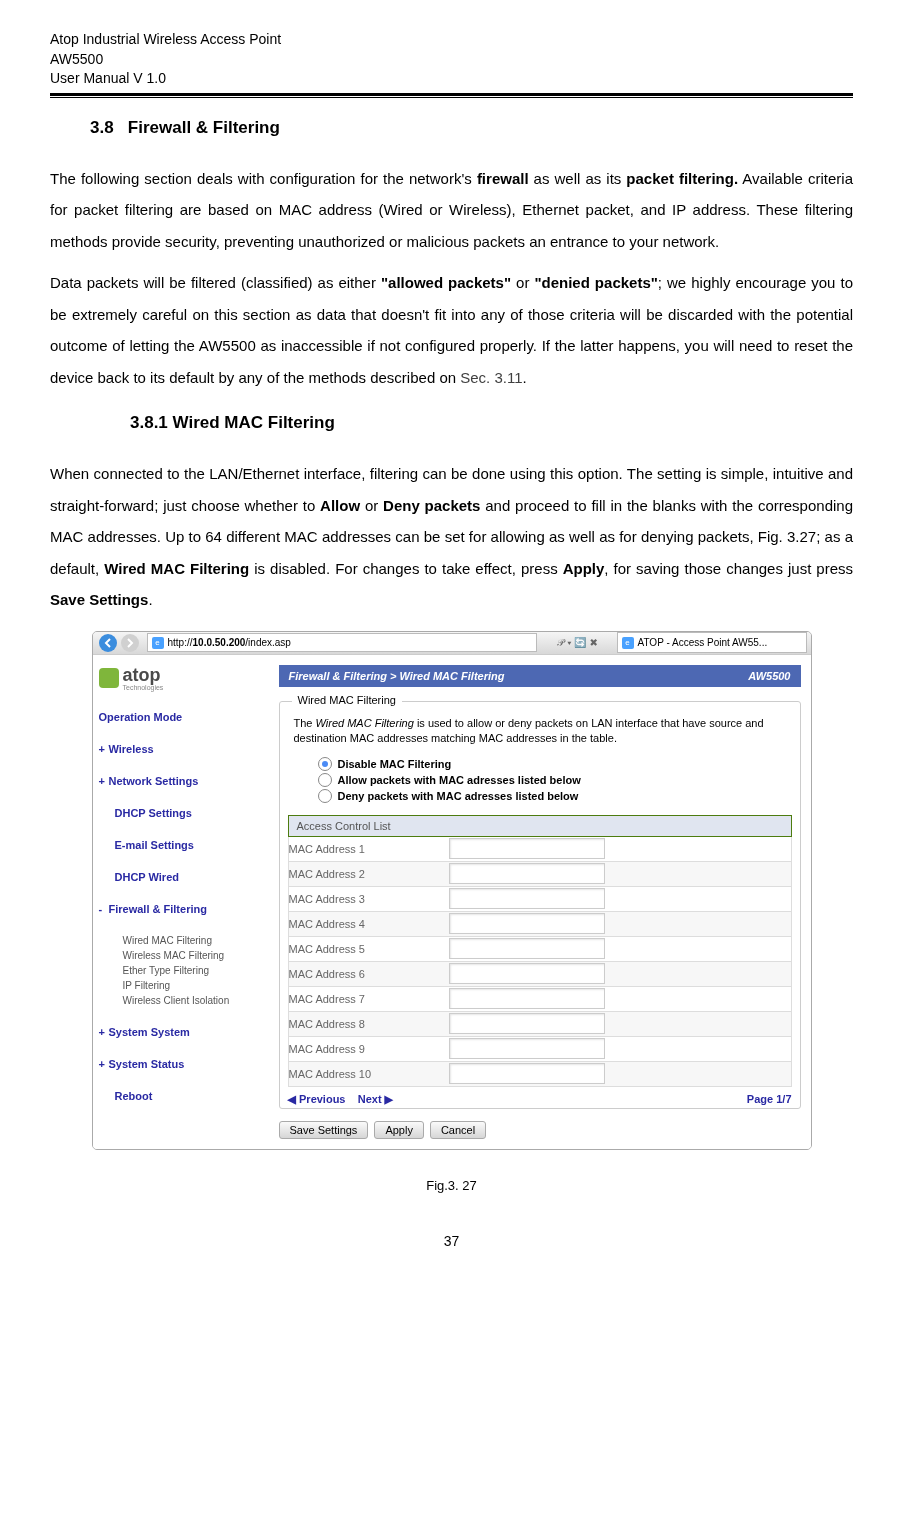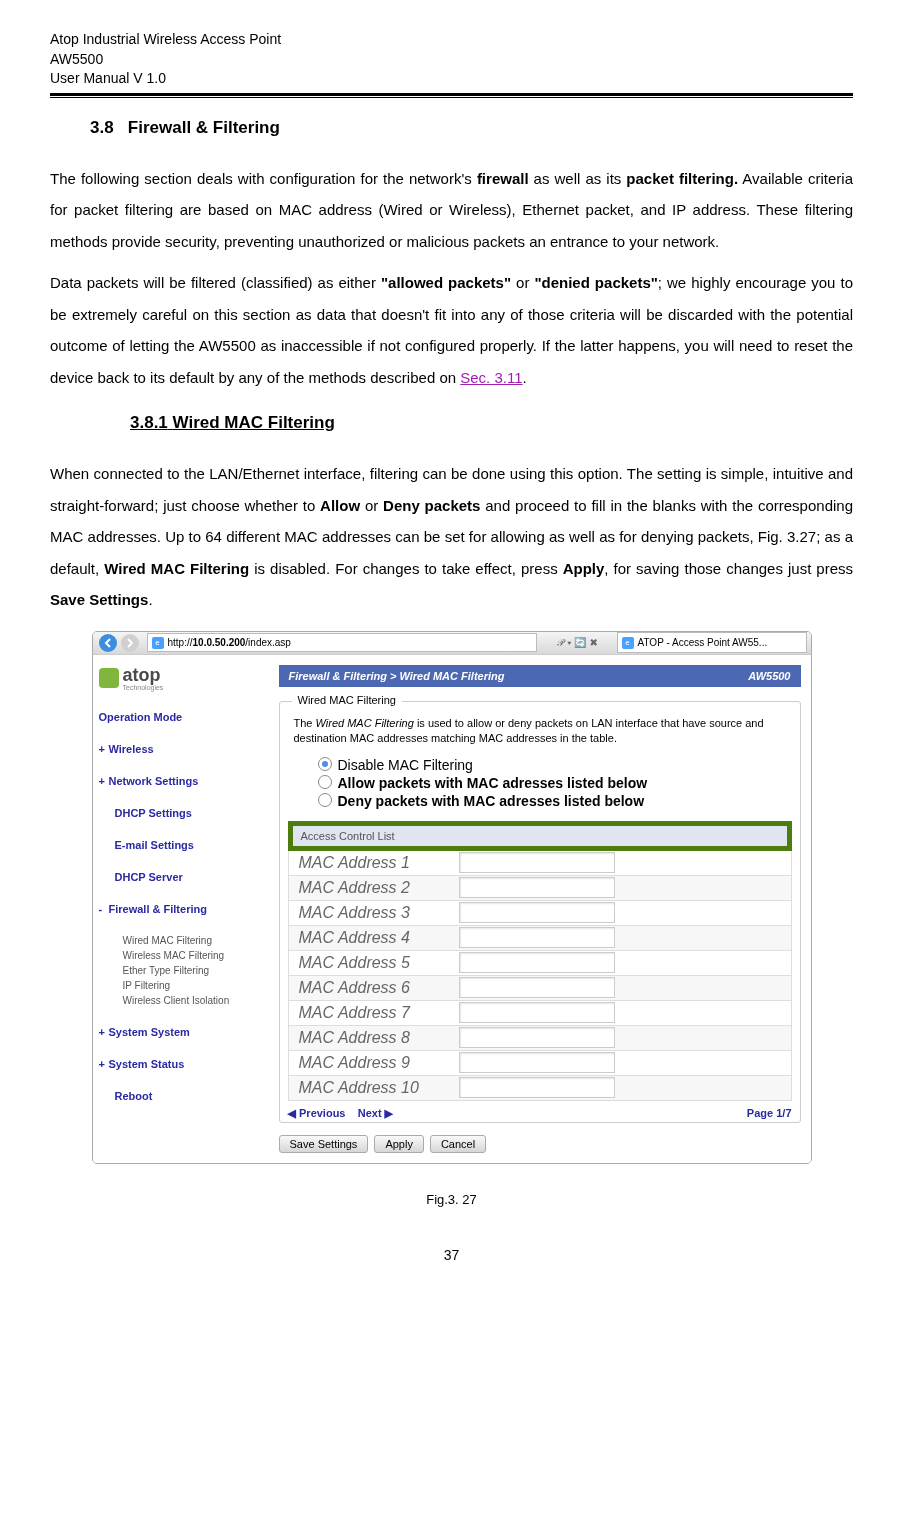--- a/index.html
+++ b/index.html
@@ -31,28 +31,26 @@
   font-weight: bold;
   margin: 10px 0 25px 40px;
 }
 .body-text {
   font-size: 15px;
   line-height: 2.1;
   text-align: justify;
   margin-bottom: 10px;
 }
 .body-text .link {
-  color: #a21caf;
-  text-decoration: underline;
+  color: #404040;
 }
 .sub-head {
   font-size: 17px;
   font-weight: bold;
   margin: 20px 0 25px 80px;
-  text-decoration: underline;
 }
 .figure-wrap {
   margin: 15px auto 0 auto;
   width: 720px;
 }
 .browser-frame {
   border: 1px solid #aaa;
   border-radius: 5px;
   overflow: hidden;
   font-size: 11px;
@@ -221,22 +219,24 @@
   font-size: 11px;
   margin: 6px 0 10px 6px;
   line-height: 1.4;
 }
 .desc .ital { font-style: italic; }
 .radios {
   margin: 6px 0 12px 30px;
 }
 .radio-row {
   display: flex;
-  font-size: 14px;
+  align-items: center;
+  font-size: 11px;
   margin: 2px 0;
+  font-weight: bold;
 }
 .radio {
   width: 12px;
   height: 12px;
   border: 1px solid #888;
   border-radius: 50%;
   margin-right: 6px;
   display: flex;
   align-items: center;
   justify-content: center;
@@ -246,36 +246,34 @@
   width: 6px;
   height: 6px;
   background: #4b8bf5;
   border-radius: 50%;
 }
 .acl-head {
   background: #e0e5f0;
   color: #555;
   padding: 4px 8px;
   font-size: 11px;
-  border: 5px solid #4d7c0f;
+  border: 1px solid #4d7c0f;
 }
 .mac-row {
   display: flex;
   align-items: center;
   border: 1px solid #ddd;
   border-top: none;
   height: 24px;
 }
 .mac-row.alt { background: #f7f7f7; }
 .mac-label {
   width: 160px;
-  padding-left: 10px;
-  font-size: 16px;
+  font-size: 11px;
   color: #666;
-  font-style: italic;
 }
 .mac-input {
   height: 17px;
   width: 150px;
   border: 1px solid #ccc;
   box-shadow: inset 1px 1px 2px rgba(0,0,0,0.1);
 }
 .pager {
   display: flex;
   justify-content: space-between;
@@ -374,21 +372,21 @@
             <div>
               <div class="logo-text">atop</div>
               <div class="logo-sub">Technologies</div>
             </div>
           </div>
           <div class="nav-item">Operation Mode</div>
           <div class="nav-item"><span class="sign">+</span><span>Wireless</span></div>
           <div class="nav-item"><span class="sign">+</span><span>Network Settings</span></div>
           <div class="nav-item nav-sub">DHCP Settings</div>
           <div class="nav-item nav-sub">E-mail Settings</div>
-          <div class="nav-item nav-sub">DHCP Server</div>
+          <div class="nav-item nav-sub">DHCP Wired</div>
           <div class="nav-item"><span class="sign">-</span><span>Firewall &amp; Filtering</span></div>
           <div class="nav-subsub">Wired MAC Filtering</div>
           <div class="nav-subsub">Wireless MAC Filtering</div>
           <div class="nav-subsub">Ether Type Filtering</div>
           <div class="nav-subsub">IP Filtering</div>
           <div class="nav-subsub">Wireless Client Isolation</div>
           <div class="nav-item"><span class="sign">+</span><span>System System</span></div>
           <div class="nav-item"><span class="sign">+</span><span>System Status</span></div>
           <div class="nav-item nav-sub plain" style="font-weight:bold">Reboot</div>
         </div>

